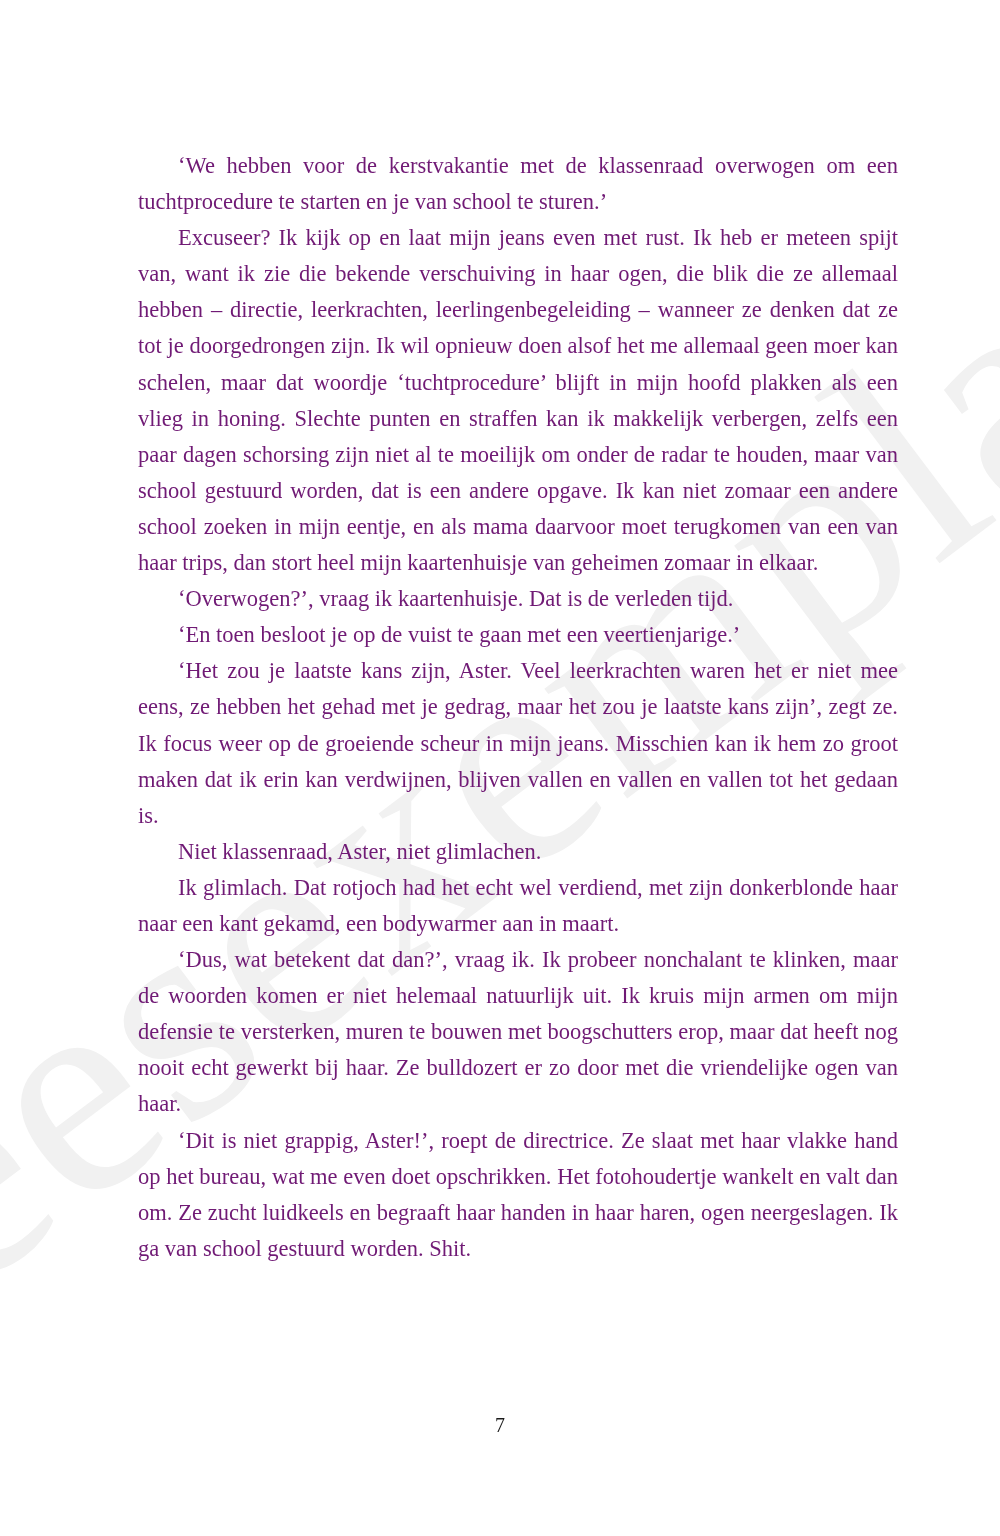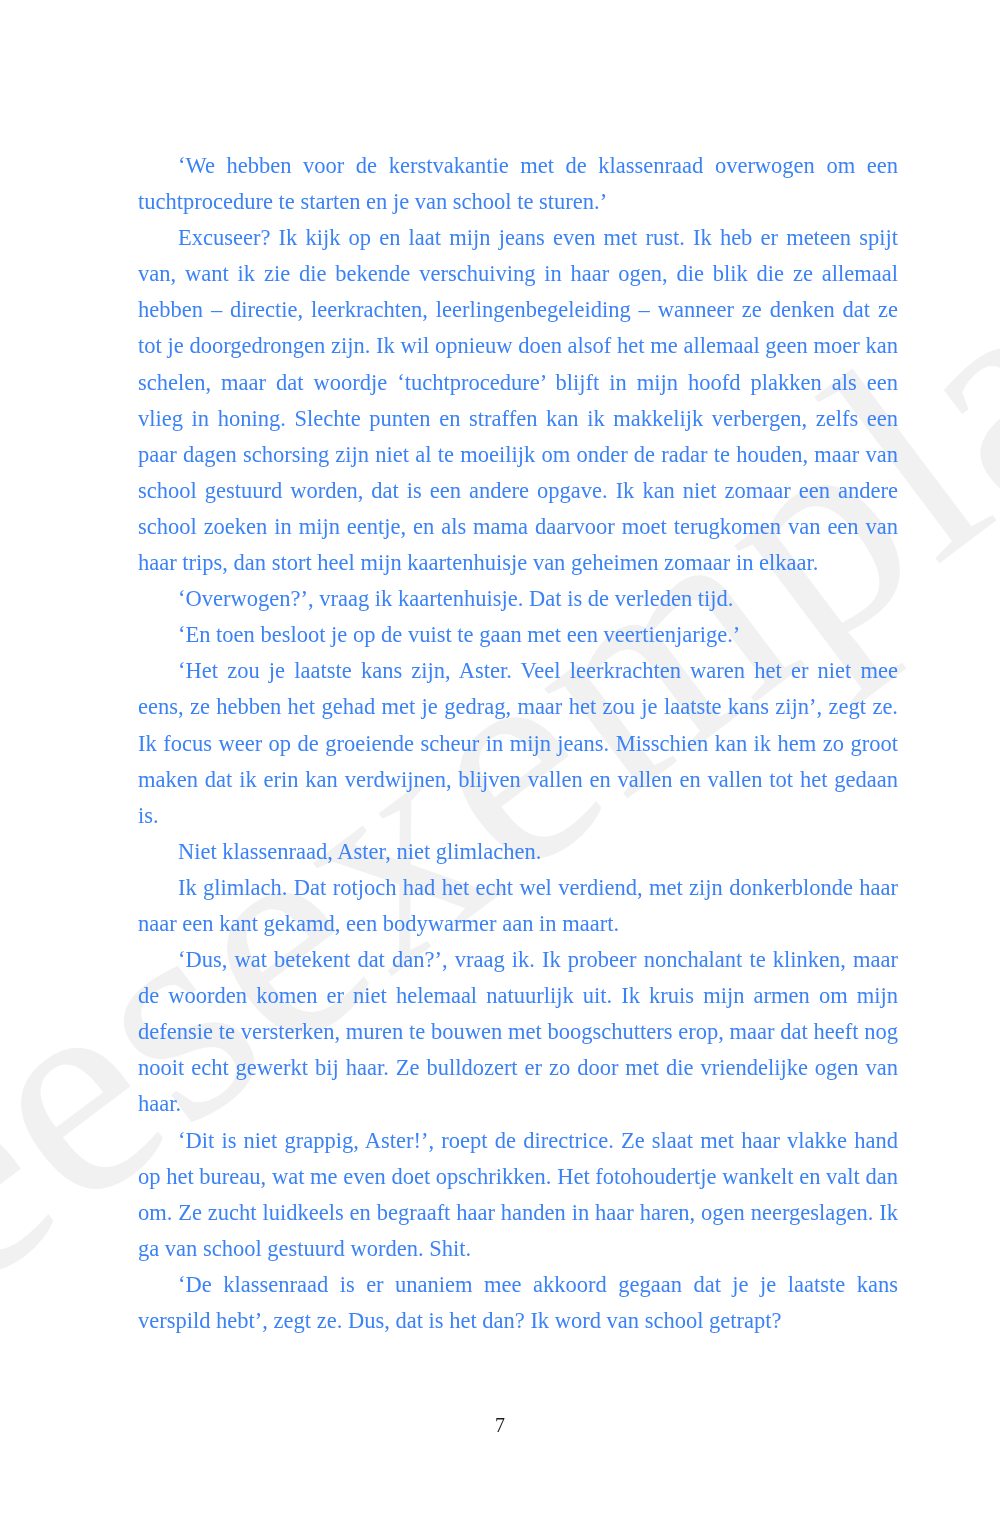--- a/index.html
+++ b/index.html
@@ -48,21 +48,21 @@
     left: 138px;
     top: 148px;
     width: 760px;
     z-index: 2;
   }
 
   .para {
     margin: 0;
     font-size: 22.5px;
     line-height: 36.1px;
-    color: #3b82f6;
+    color: #701a75;
     text-align: justify;
     text-justify: inter-word;
     hyphens: none;
     text-indent: 40px;
     font-kerning: normal;
   }
 
   
 
   
@@ -89,18 +89,17 @@
   <div class="content">
     <p class="para">‘We hebben voor de kerstvakantie met de klassenraad overwogen om een tuchtprocedure te starten en je van school te sturen.’</p>
     <p class="para">Excuseer? Ik kijk op en laat mijn jeans even met rust. Ik heb er meteen spijt van, want ik zie die bekende verschuiving in haar ogen, die blik die ze allemaal hebben – directie, leerkrachten, leerlingenbegeleiding – wanneer ze denken dat ze tot je doorgedrongen zijn. Ik wil opnieuw doen alsof het me allemaal geen moer kan schelen, maar dat woordje ‘tuchtprocedure’ blijft in mijn hoofd plakken als een vlieg in honing. Slechte punten en straffen kan ik makkelijk verbergen, zelfs een paar dagen schorsing zijn niet al te moeilijk om onder de radar te houden, maar van school gestuurd worden, dat is een andere opgave. Ik kan niet zomaar een andere school zoeken in mijn eentje, en als mama daarvoor moet terugkomen van een van haar trips, dan stort heel mijn kaartenhuisje van geheimen zomaar in elkaar.</p>
     <p class="para">‘Overwogen?’, vraag ik kaartenhuisje. Dat is de verleden tijd.</p>
     <p class="para">‘En toen besloot je op de vuist te gaan met een veertienjarige.’</p>
     <p class="para">‘Het zou je laatste kans zijn, Aster. Veel leerkrachten waren het er niet mee eens, ze hebben het gehad met je gedrag, maar het zou je laatste kans zijn’, zegt ze. Ik focus weer op de groeiende scheur in mijn jeans. Misschien kan ik hem zo groot maken dat ik erin kan verdwijnen, blijven vallen en vallen en vallen tot het gedaan is.</p>
     <p class="para">Niet klassenraad, Aster, niet glimlachen.</p>
     <p class="para">Ik glimlach. Dat rotjoch had het echt wel verdiend, met zijn donkerblonde haar naar een kant gekamd, een bodywarmer aan in maart.</p>
     <p class="para">‘Dus, wat betekent dat dan?’, vraag ik. Ik probeer nonchalant te klinken, maar de woorden komen er niet helemaal natuurlijk uit. Ik kruis mijn armen om mijn defensie te versterken, muren te bouwen met boogschutters erop, maar dat heeft nog nooit echt gewerkt bij haar. Ze bulldozert er zo door met die vriendelijke ogen van haar.</p>
     <p class="para">‘Dit is niet grappig, Aster!’, roept de directrice. Ze slaat met haar vlakke hand op het bureau, wat me even doet opschrikken. Het fotohoudertje wankelt en valt dan om. Ze zucht luidkeels en begraaft haar handen in haar haren, ogen neergeslagen. Ik ga van school gestuurd worden. Shit.</p>
-    <p class="para">‘De klassenraad is er unaniem mee akkoord gegaan dat je je laatste kans verspild hebt’, zegt ze. Dus, dat is het dan? Ik word van school getrapt?</p>
   </div>
 
   <div class="folio">7</div>
 
 </div>
 
 </body></html>

